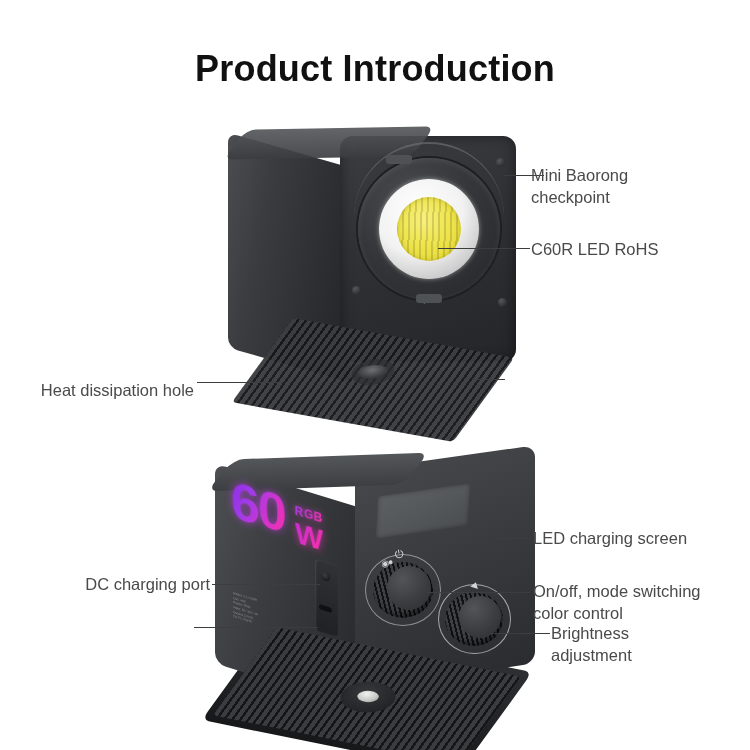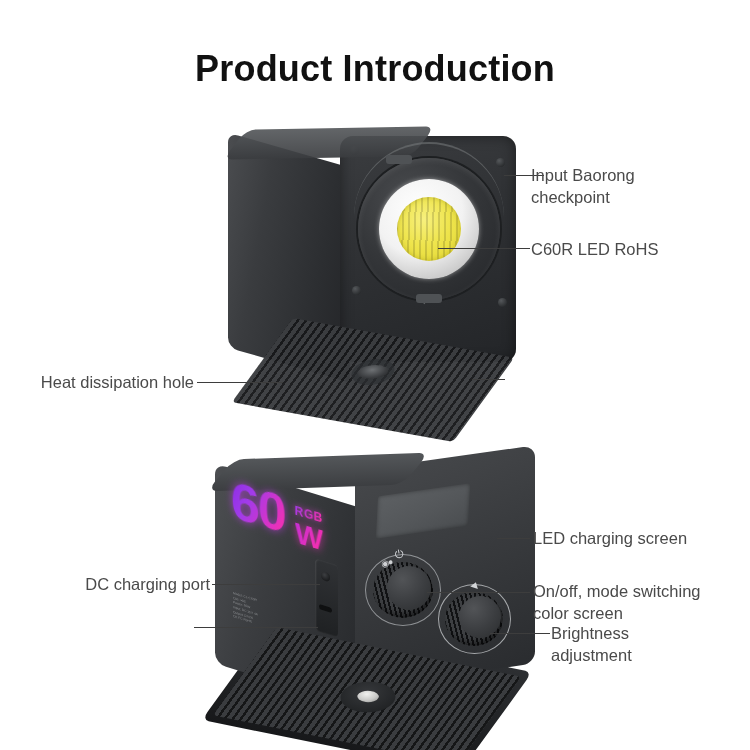--- a/index.html
+++ b/index.html
@@ -391,28 +391,28 @@
       <div class="p1-reflector">
         <div class="p1-cob"></div>
       </div>
     </div>
 
     <div class="p1-fins"></div>
     <div class="p1-screwhole"></div>
   </div>
 
   <div class="leader" style="left:504px; top:143px; width:40px;"></div>
-  <div class="callout right" style="left:531px; top:133px;">Input Baorong
+  <div class="callout right" style="left:531px; top:133px;">Mini Baorong
 checkpoint</div>
 
   <div class="leader" style="left:438px; top:216px; width:92px;"></div>
   <div class="callout right" style="left:531px; top:207px;">C60R LED RoHS</div>
 
   <div class="leader" style="left:197px; top:350px; width:86px;"></div>
-  <div class="callout left" style="left:22px; top:340px; width:172px;">Heat dissipation hole</div>
+  <div class="callout left" style="left:22px; top:348px; width:172px;">Heat dissipation hole</div>
 
   <div class="leader" style="left:472px; top:347px; width:33px;"></div>
 
   <div class="prod2">
     <div class="p2-fins-frame"></div>
     <div class="p2-left"></div>
     <div class="p2-right"></div>
     <div class="p2-top"></div>
 
     <div class="p2-logo">
@@ -452,21 +452,21 @@
     <div class="p2-fins"></div>
     <div class="p2-mountpad"></div>
     <div class="p2-screwhole"></div>
   </div>
 
   <div class="leader" style="left:497px; top:506px; width:33px;"></div>
   <div class="callout right" style="left:533px; top:496px;">LED charging screen</div>
 
   <div class="leader" style="left:427px; top:560px; width:103px;"></div>
   <div class="callout right" style="left:533px; top:549px;">On/off, mode switching
-color screen</div>
+color control</div>
 
   <div class="leader" style="left:490px; top:601px; width:60px;"></div>
   <div class="callout right" style="left:551px; top:591px;">Brightness
 adjustment</div>
 
   <div class="leader" style="left:212px; top:552px; width:108px;"></div>
   <div class="callout left" style="left:58px; top:542px; width:152px;">DC charging port</div>
 
   <div class="leader" style="left:194px; top:595px; width:124px;"></div>
 

